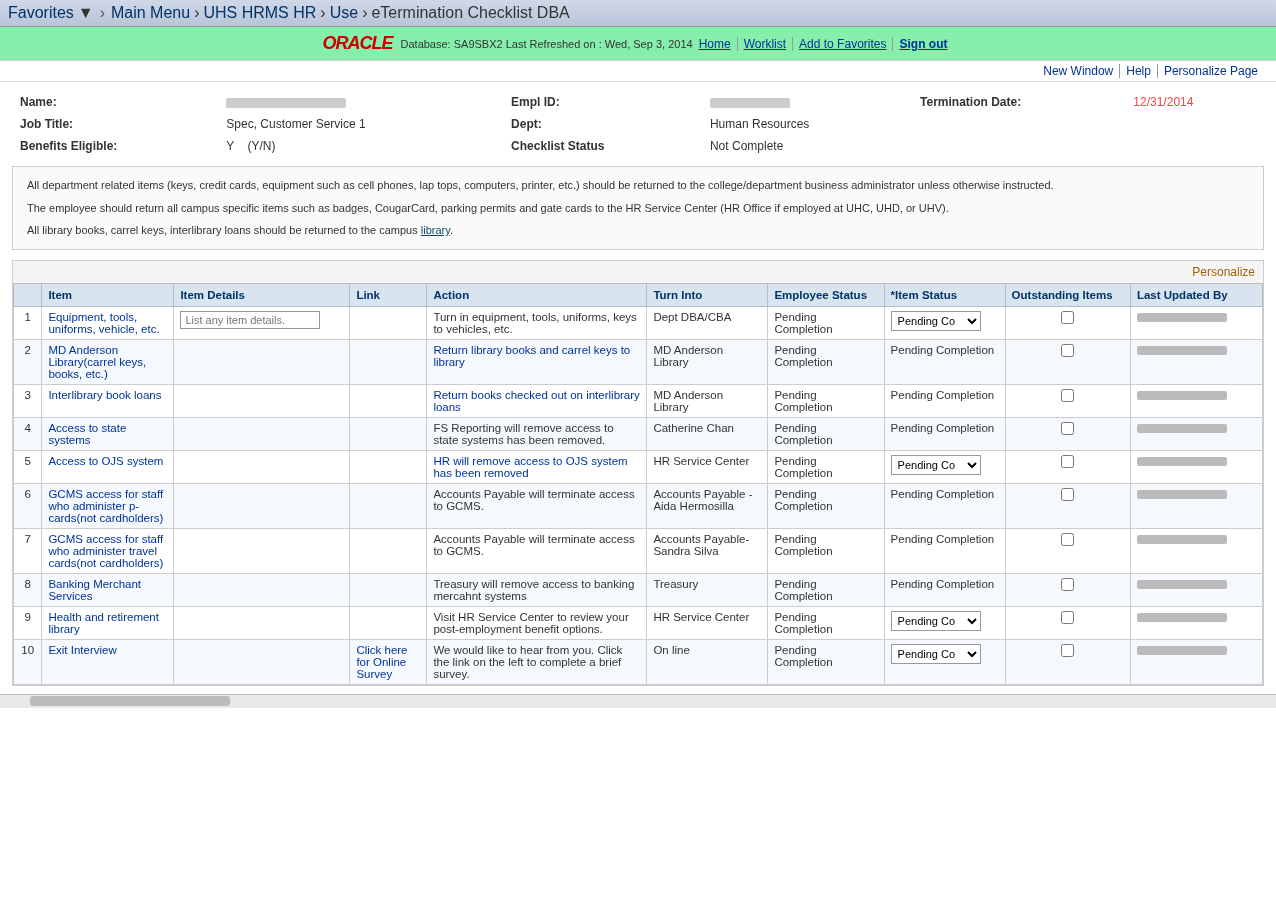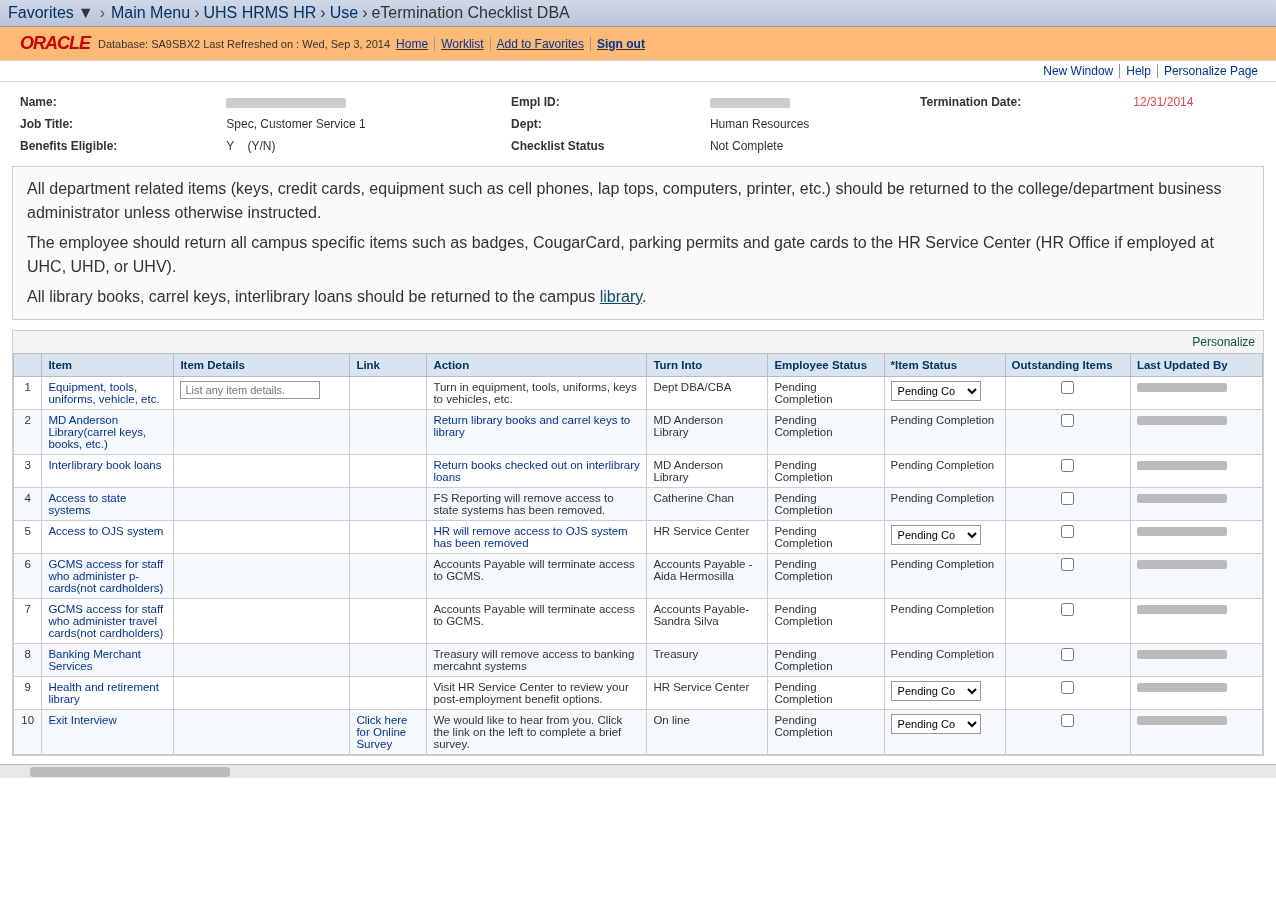--- a/index.html
+++ b/index.html
@@ -17,26 +17,26 @@
     }
     .top-nav .nav-item {
       color: #003366;
       cursor: pointer;
       text-decoration: none;
     }
     .top-nav .sep { color: #555; margin: 0 2px; }
 
     
     .header-bar {
-      background: #fdba74;
+      background: #86efac;
       border-bottom: 1px solid #ccc;
-      padding: 6px 20px;
+      padding: 6px 4px;
       display: flex;
       align-items: center;
-      justify-content: flex-start;
+      justify-content: center;
     }
     .oracle-logo {
       display: flex;
       align-items: center;
       gap: 8px;
     }
     .oracle-text {
       color: #cc0000;
       font-size: 18px;
       font-weight: bold;
@@ -106,41 +106,41 @@
       border-radius: 2px;
       vertical-align: middle;
     }
 
     
     .notice-box {
       border: 1px solid #ccc;
       background: #fafafa;
       padding: 10px 14px;
       margin-bottom: 10px;
-      font-size: 16px;
+      font-size: 11px;
       line-height: 1.5;
       color: #333;
     }
     .notice-box p { margin-bottom: 6px; }
     .notice-box p:last-child { margin-bottom: 0; }
     .notice-box a { color: #0c4a6e; text-decoration: underline; }
 
     
     .checklist-section {
       border: 1px solid #ccc;
       background: #f5f5f5;
     }
     .personalize-row {
       display: flex;
       justify-content: flex-end;
       padding: 4px 8px;
       font-size: 12px;
     }
     .personalize-row a {
-      color: #14532d;
+      color: #a16207;
       text-decoration: none;
       cursor: pointer;
     }
 
     
     .checklist-table {
       width: 100%;
       border-collapse: collapse;
       background: #fff;
       font-size: 11.5px;

